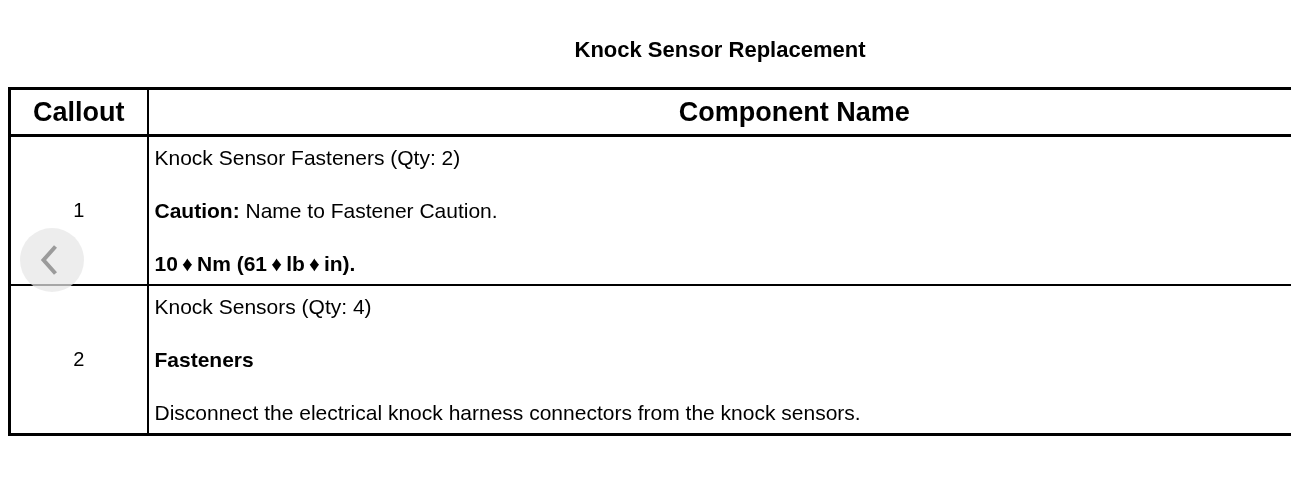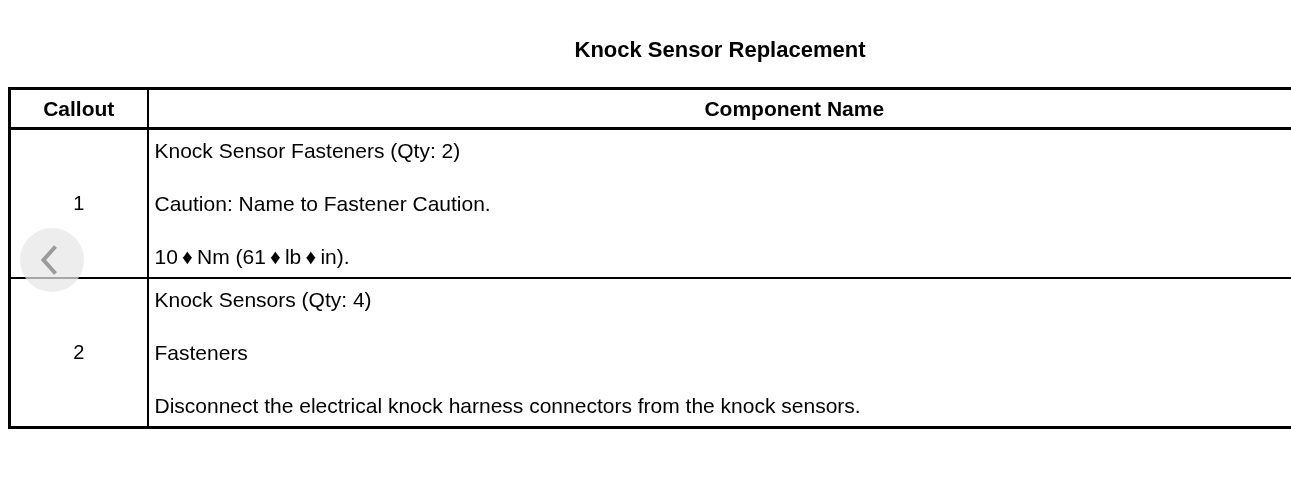--- a/index.html
+++ b/index.html
@@ -32,21 +32,21 @@
     table-layout: fixed;
     width: 1432px;
     margin: 25px 0 0 8px;
     border-top: 3px solid #000000;
     border-left: 3px solid #000000;
     border-bottom: 3px solid #000000;
     background: #ffffff;
   }
   table.callout-table thead th {
     border-bottom: 3px solid #000000;
-    font-size: 21px;
+    font-size: 27px;
     font-weight: bold;
     padding: 7px 4px 6px 4px;
     text-align: center;
     color: #000000;
   }
   .callout-col {
     width: 138px;
   }
   th.callout-header, td.callout-cell {
     border-right: 2px solid #000000;
@@ -66,21 +66,21 @@
     padding: 9px 10px 8px 6px;
     vertical-align: top;
   }
   td.component-cell p {
     margin: 0 0 29px 0;
   }
   td.component-cell p:last-child {
     margin-bottom: 0;
   }
   td.component-cell .seg-bold {
-    font-weight: normal;
+    font-weight: bold;
   }
   .nav-prev {
     position: absolute;
     left: 20px;
     top: 228px;
     width: 64px;
     height: 64px;
     border-radius: 50%;
     border: none;
     background: rgba(230, 230, 230, 0.72);

